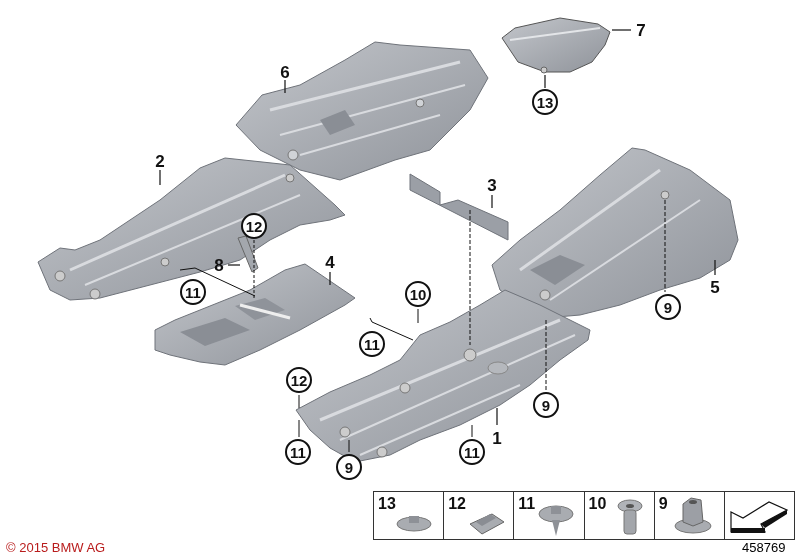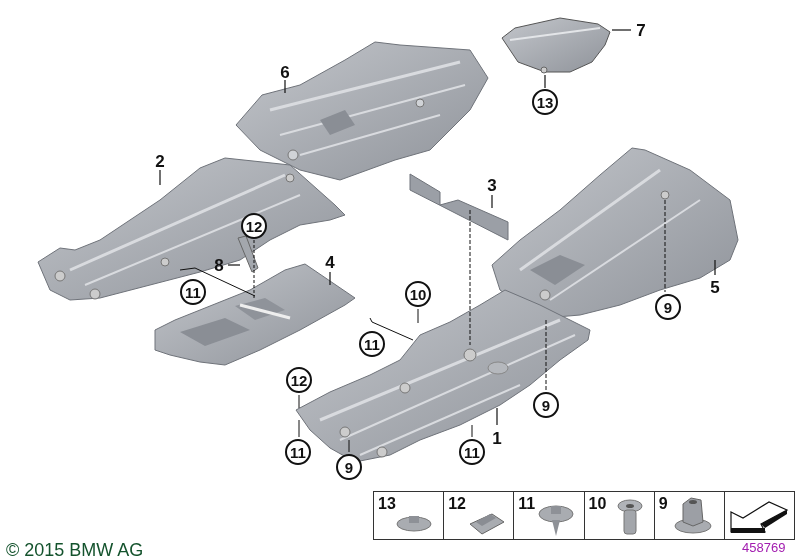--- a/index.html
+++ b/index.html
@@ -8,22 +8,22 @@
   svg.art { position:absolute; left:0; top:0; }
   .num { position:absolute; font-weight:bold; font-size:17px; color:#111; line-height:1; transform:translate(-50%,-50%); }
   .circ { position:absolute; width:26px; height:26px; border:2px solid #111; border-radius:50%; box-sizing:border-box;
           display:flex; align-items:center; justify-content:center; font-weight:bold; font-size:15px; color:#111; background:#fff;
           transform:translate(-50%,-50%); }
   #legend { position:absolute; left:373px; top:491px; width:420px; height:47px; border:1px solid #333; display:flex; background:#fff; }
   .cell { position:relative; flex:1; border-right:1px solid #333; }
   .cell:last-child { border-right:none; }
   .cell .lbl { position:absolute; left:4px; top:3px; font-weight:bold; font-size:16px; color:#111; }
   .cell svg { position:absolute; left:0; top:0; }
-  #copyright { position:absolute; left:6px; top:540px; font-size:18px; color:#14532d; }
-  #imgid { position:absolute; left:742px; top:540px; font-size:13px; color:#a21caf; }
+  #copyright { position:absolute; left:6px; top:540px; font-size:13px; color:#b91c1c; }
+  #imgid { position:absolute; left:742px; top:540px; font-size:13px; color:#000000; }
 </style>
 </head>
 <body>
 
 <div id="stage">
 
   <svg class="art" width="800" height="560" viewBox="0 0 800 560">
     <defs>
       <linearGradient id="g1" x1="0" y1="0" x2="1" y2="1">
         <stop offset="0" stop-color="#c3c6cb"></stop>

